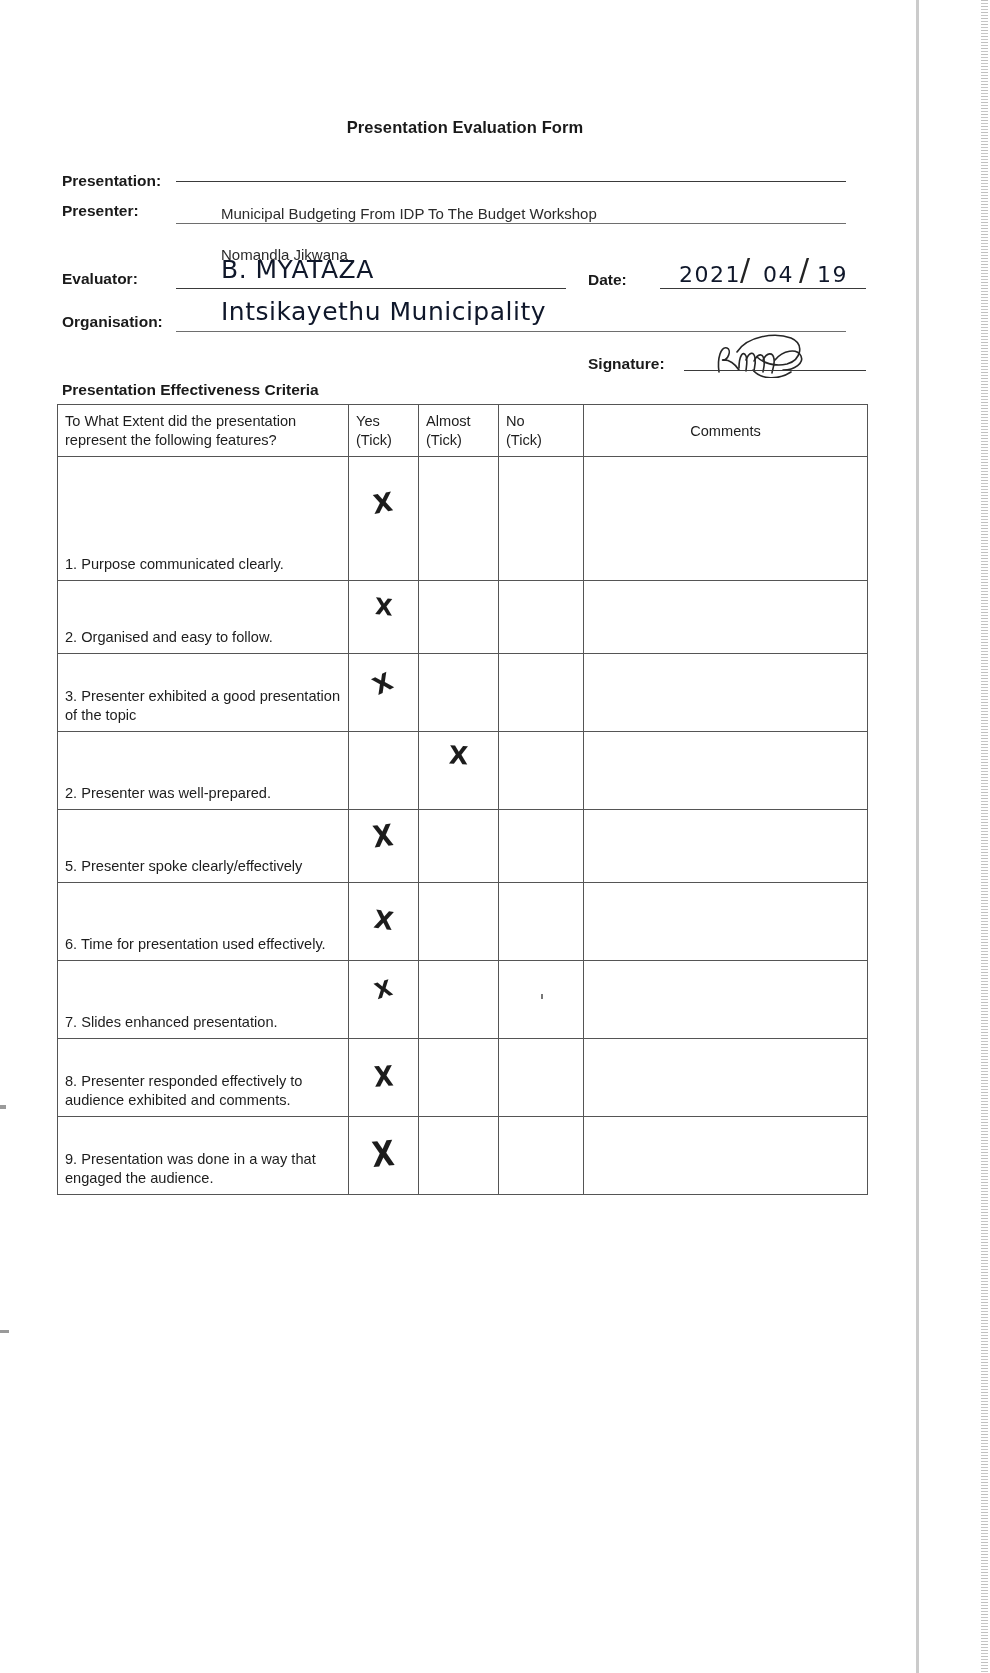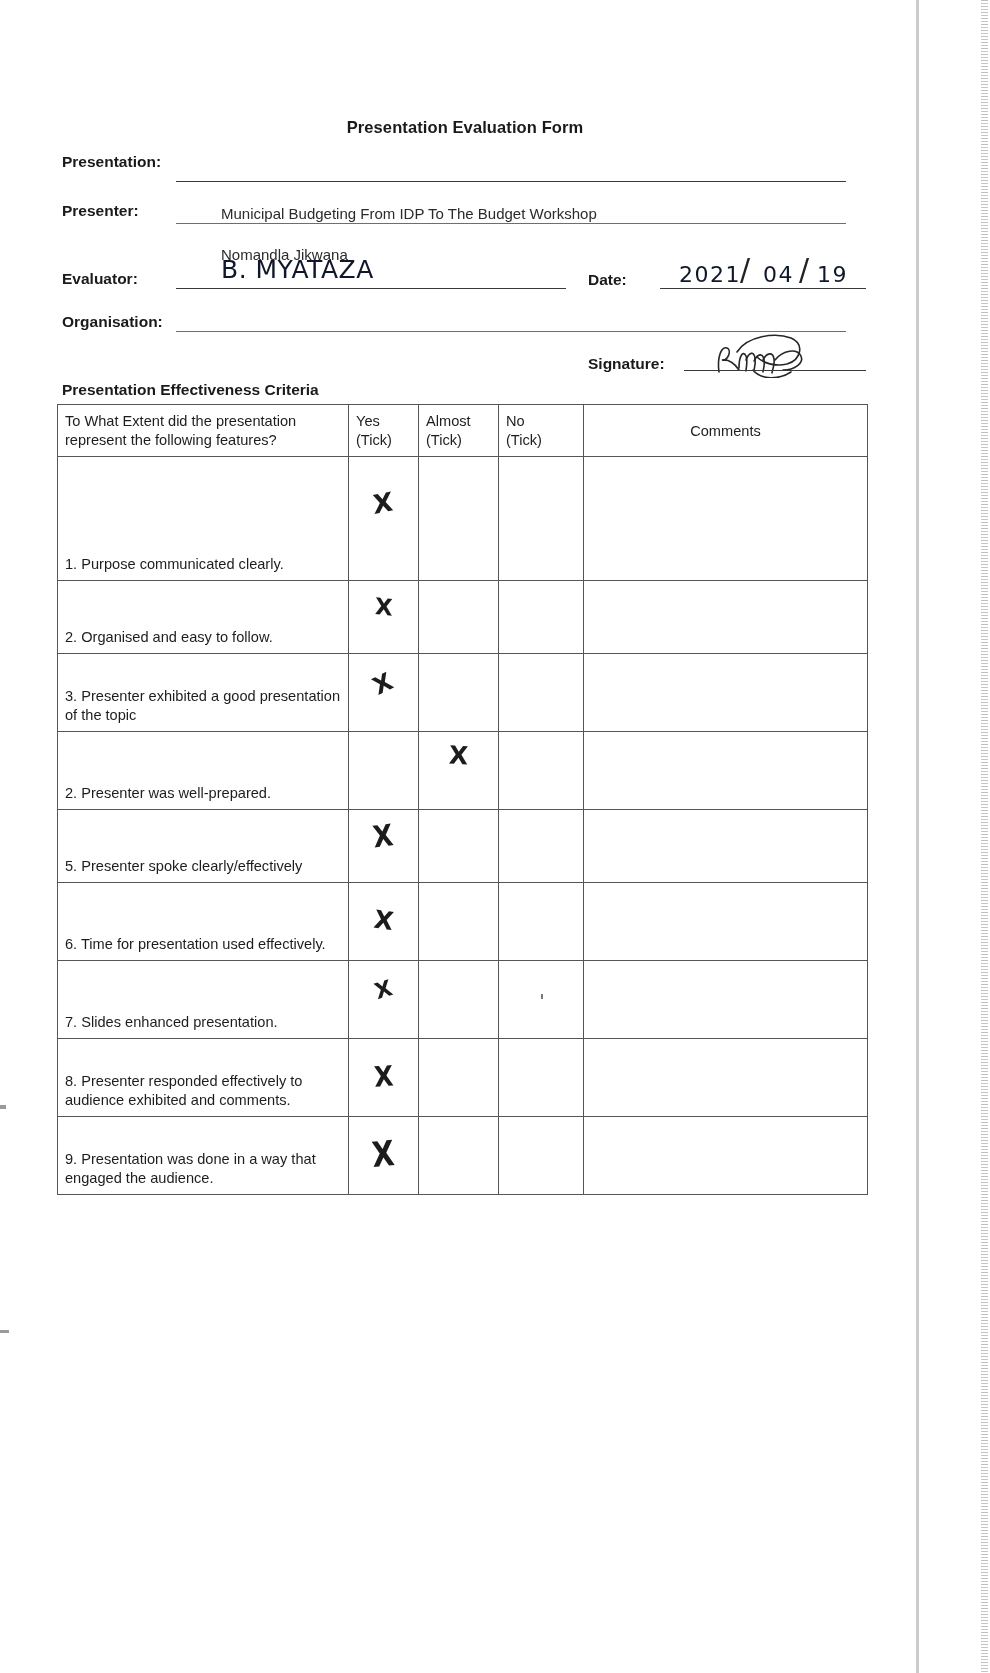--- a/index.html
+++ b/index.html
@@ -118,41 +118,42 @@
 
 <div class="page">
 
   <div class="scan-strip right"></div>
   <div class="scan-edge" style="left:916px;top:0;height:1673px;"></div>
   <div class="speck" style="left:0;top:1105px;width:6px;height:4px;"></div>
   <div class="speck" style="left:0;top:1330px;width:9px;height:3px;"></div>
 
   <div class="doc-title">Presentation Evaluation Form</div>
 
-  <div class="fld-label" style="left:62px;top:153px;">Presentation:</div>
+  <div class="fld-label" style="left:62px;top:172px;">Presentation:</div>
   <div class="fld-val" style="left:221px;top:161px;">Municipal Budgeting From IDP To The Budget Workshop</div>
   <div class="fld-line dark" style="left:176px;top:181px;width:670px;"></div>
 
   <div class="fld-label" style="left:62px;top:202px;">Presenter:</div>
   <div class="fld-val" style="left:221px;top:202px;">Nomandla Jikwana</div>
   <div class="fld-line" style="left:176px;top:223px;width:670px;"></div>
 
   <div class="fld-label" style="left:62px;top:270px;">Evaluator:</div>
   <div class="hand hw-eval" style="left:221px;top:255px;">B. MYATAZA</div>
   <div class="fld-line dark" style="left:176px;top:288px;width:390px;"></div>
 
   <div class="fld-label" style="left:588px;top:271px;">Date:</div>
   <div class="hand hw-date" style="left:679px;top:262px;">2021</div>
   <div class="hw-slash" style="left:740px;top:252px;">/</div>
   <div class="hand hw-date" style="left:763px;top:262px;">04</div>
   <div class="hw-slash" style="left:799px;top:252px;">/</div>
   <div class="hand hw-date" style="left:817px;top:262px;">19</div>
   <div class="fld-line dark" style="left:660px;top:288px;width:206px;"></div>
 
   <div class="fld-label" style="left:62px;top:313px;">Organisation:</div>
+  <div class="hand hw-org" style="left:221px;top:297px;">Intsikayethu Municipality</div>
   <div class="fld-line" style="left:176px;top:331px;width:670px;"></div>
 
   <div class="fld-label" style="left:588px;top:355px;">Signature:</div>
   <div class="sig" title="signature">
     <svg width="110" height="48" viewBox="0 0 110 48" fill="none" stroke="#262626" stroke-width="1.6" stroke-linecap="round">
       <path d="M6 42 C4 28, 8 16, 14 18 C19 20, 15 31, 9 30 C16 29, 22 34, 26 40"></path>
       <path d="M26 38 C26 26, 30 20, 33 26 C35 31, 33 38, 33 41"></path>
       <path d="M33 30 C36 22, 41 21, 42 28 C43 34, 41 39, 41 41"></path>
       <path d="M41 31 C45 23, 50 23, 51 30 C52 36, 50 40, 50 42"></path>
       <path d="M50 30 C54 22, 60 22, 61 29 C62 35, 59 41, 59 43"></path>

